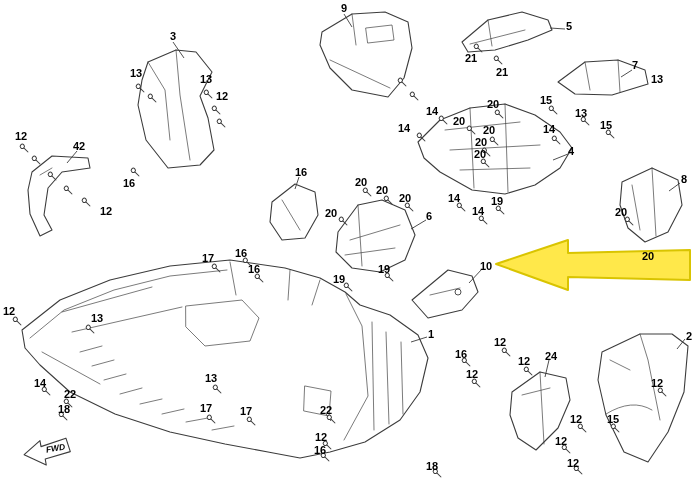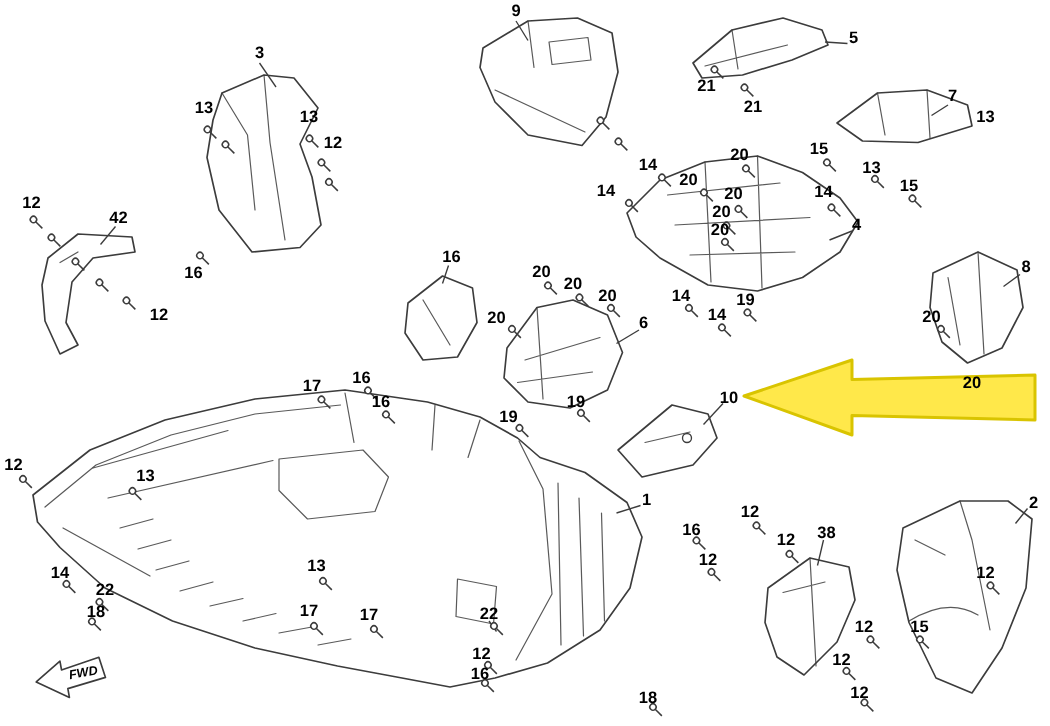--- a/index.html
+++ b/index.html
@@ -427,21 +427,21 @@
       <span class="plabel" style="left: 486px; top: 266px;">10</span>
       <span class="plabel" style="left: 254px; top: 269px;">16</span>
       <span class="plabel" style="left: 384px; top: 269px;">19</span>
       <span class="plabel" style="left: 339px; top: 279px;">19</span>
       <span class="plabel" style="left: 9px; top: 311px;">12</span>
       <span class="plabel" style="left: 97px; top: 318px;">13</span>
       <span class="plabel" style="left: 431px; top: 334px;">1</span>
       <span class="plabel" style="left: 689px; top: 336px;">2</span>
       <span class="plabel" style="left: 500px; top: 342px;">12</span>
       <span class="plabel" style="left: 461px; top: 354px;">16</span>
-      <span class="plabel" style="left: 551px; top: 356px;">38</span>
+      <span class="plabel" style="left: 551px; top: 356px;">24</span>
       <span class="plabel" style="left: 524px; top: 361px;">12</span>
       <span class="plabel" style="left: 472px; top: 374px;">12</span>
       <span class="plabel" style="left: 211px; top: 378px;">13</span>
       <span class="plabel" style="left: 40px; top: 383px;">14</span>
       <span class="plabel" style="left: 657px; top: 383px;">12</span>
       <span class="plabel" style="left: 70px; top: 394px;">22</span>
       <span class="plabel" style="left: 206px; top: 408px;">17</span>
       <span class="plabel" style="left: 64px; top: 409px;">18</span>
       <span class="plabel" style="left: 246px; top: 411px;">17</span>
       <span class="plabel" style="left: 326px; top: 410px;">22</span>

